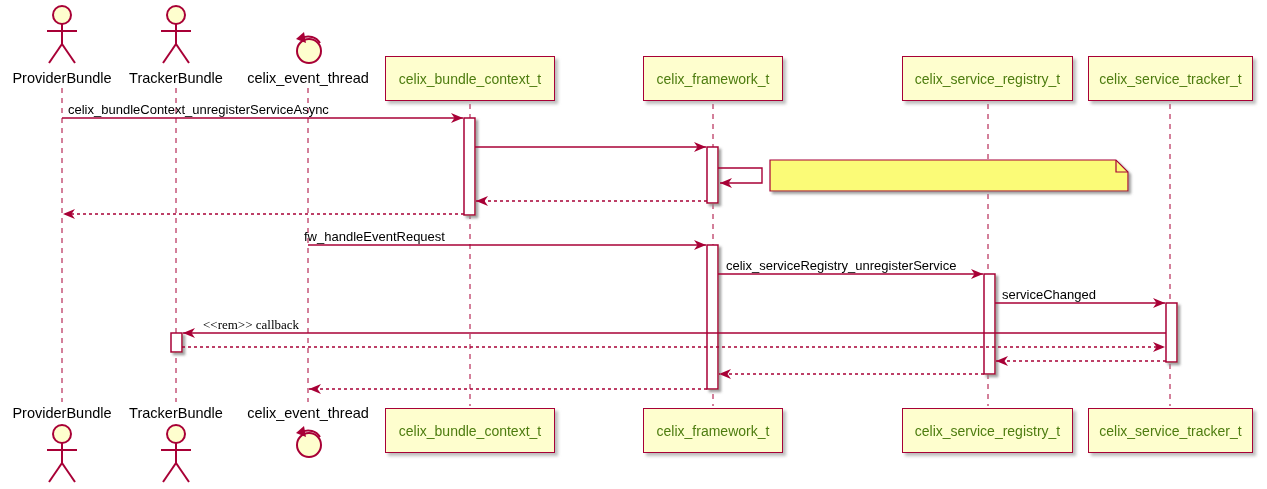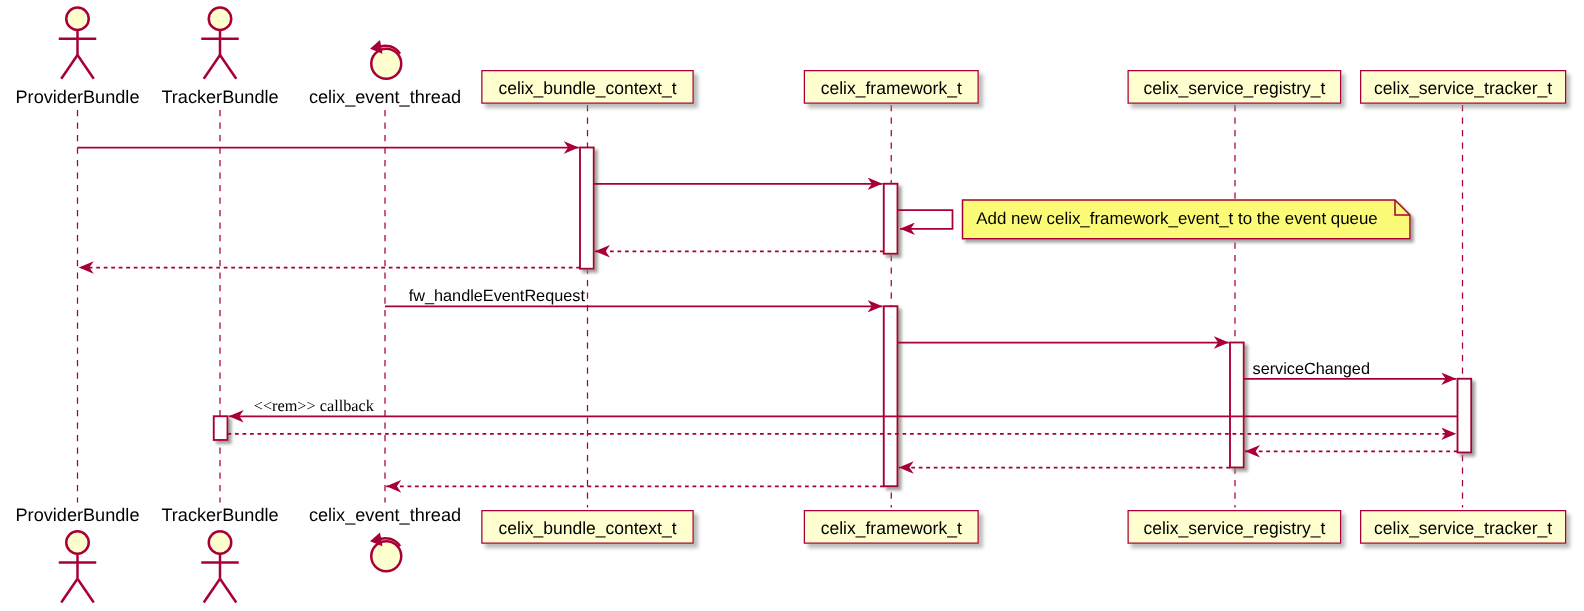--- a/index.html
+++ b/index.html
@@ -2,23 +2,23 @@
 <html><head>
 <meta charset="utf-8">
 <style>
   html,body { margin:0; padding:0; background:#ffffff; }
   #canvas {
     position:relative; width:1267px; height:489px; background:#ffffff;
     font-family:"Liberation Sans", sans-serif; overflow:hidden;
   }
   #overlay { position:absolute; left:0; top:0; }
   .pbox {
-    position:absolute; height:27px; background:#FEFECE; border:1.5px solid #A80036;
+    position:absolute; height:45px; background:#FEFECE; border:1.5px solid #A80036;
     display:flex; align-items:center; justify-content:center;
-    font-size:14px; color:#000000; box-shadow:3px 3px 3px rgba(145,145,145,.6);
+    font-size:14px; color:#4d7c0f; box-shadow:3px 3px 3px rgba(145,145,145,.6);
     box-sizing:border-box; white-space:nowrap;
   }
   .actor-label {
     position:absolute; font-size:14.5px; color:#000; text-align:center; white-space:nowrap;
   }
   .msg-label {
     position:absolute; font-size:13px; color:#000; white-space:nowrap;
   }
   .note-text {
     position:absolute; font-size:13.5px; color:#000; white-space:nowrap;
@@ -108,25 +108,26 @@
     <path d="M30 13 A14 14 0 0 0 12 8" fill="none" stroke="#A80036" stroke-width="2"></path>
     <polygon points="14,2 6,9 16,13" fill="#A80036"></polygon>
   </svg>
   <div class="actor-label" style="left:238px; top:70px; width:140px;">celix_event_thread</div>
 
   <div class="pbox" style="left:385px; top:56px; width:170px;">celix_bundle_context_t</div>
   <div class="pbox" style="left:643px; top:56px; width:140px;">celix_framework_t</div>
   <div class="pbox" style="left:902px; top:56px; width:171px;">celix_service_registry_t</div>
   <div class="pbox" style="left:1088px; top:56px; width:165px;">celix_service_tracker_t</div>
 
-  <div class="msg-label" style="left:327px; top:229px;">fw_handleEventRequest</div>
+  <div class="msg-label" style="left:68px;  top:102px;">celix_bundleContext_unregisterServiceAsync</div>
+  <div class="msg-label" style="left:304px; top:229px;">fw_handleEventRequest</div>
+  <div class="msg-label" style="left:726px; top:258px;">celix_serviceRegistry_unregisterService</div>
   <div class="msg-label" style="left:1002px; top:287px;text-align:center;">serviceChanged</div>
   <div class="msg-label" style="left:203px; top:317px;font-family:Liberation Serif, serif;">&lt;&lt;rem&gt;&gt; callback</div>
 
-  <div class="note-text" style="left:781px; top:167px;">Add new celix_framework_event_t to the event queue</div>
 
   <div class="actor-label" style="left:2px; top:405px; width:120px;">ProviderBundle</div>
   <svg class="figure" style="left:40px; top:423px;" width="44" height="62">
     <g stroke="#A80036" stroke-width="2" fill="none">
       <circle cx="22" cy="11" r="9" fill="#FEFECE"></circle>
       <line x1="22" y1="20" x2="22" y2="40"></line>
       <line x1="7" y1="27" x2="37" y2="27"></line>
       <line x1="22" y1="40" x2="9" y2="59"></line>
       <line x1="22" y1="40" x2="35" y2="59"></line>
     </g>

